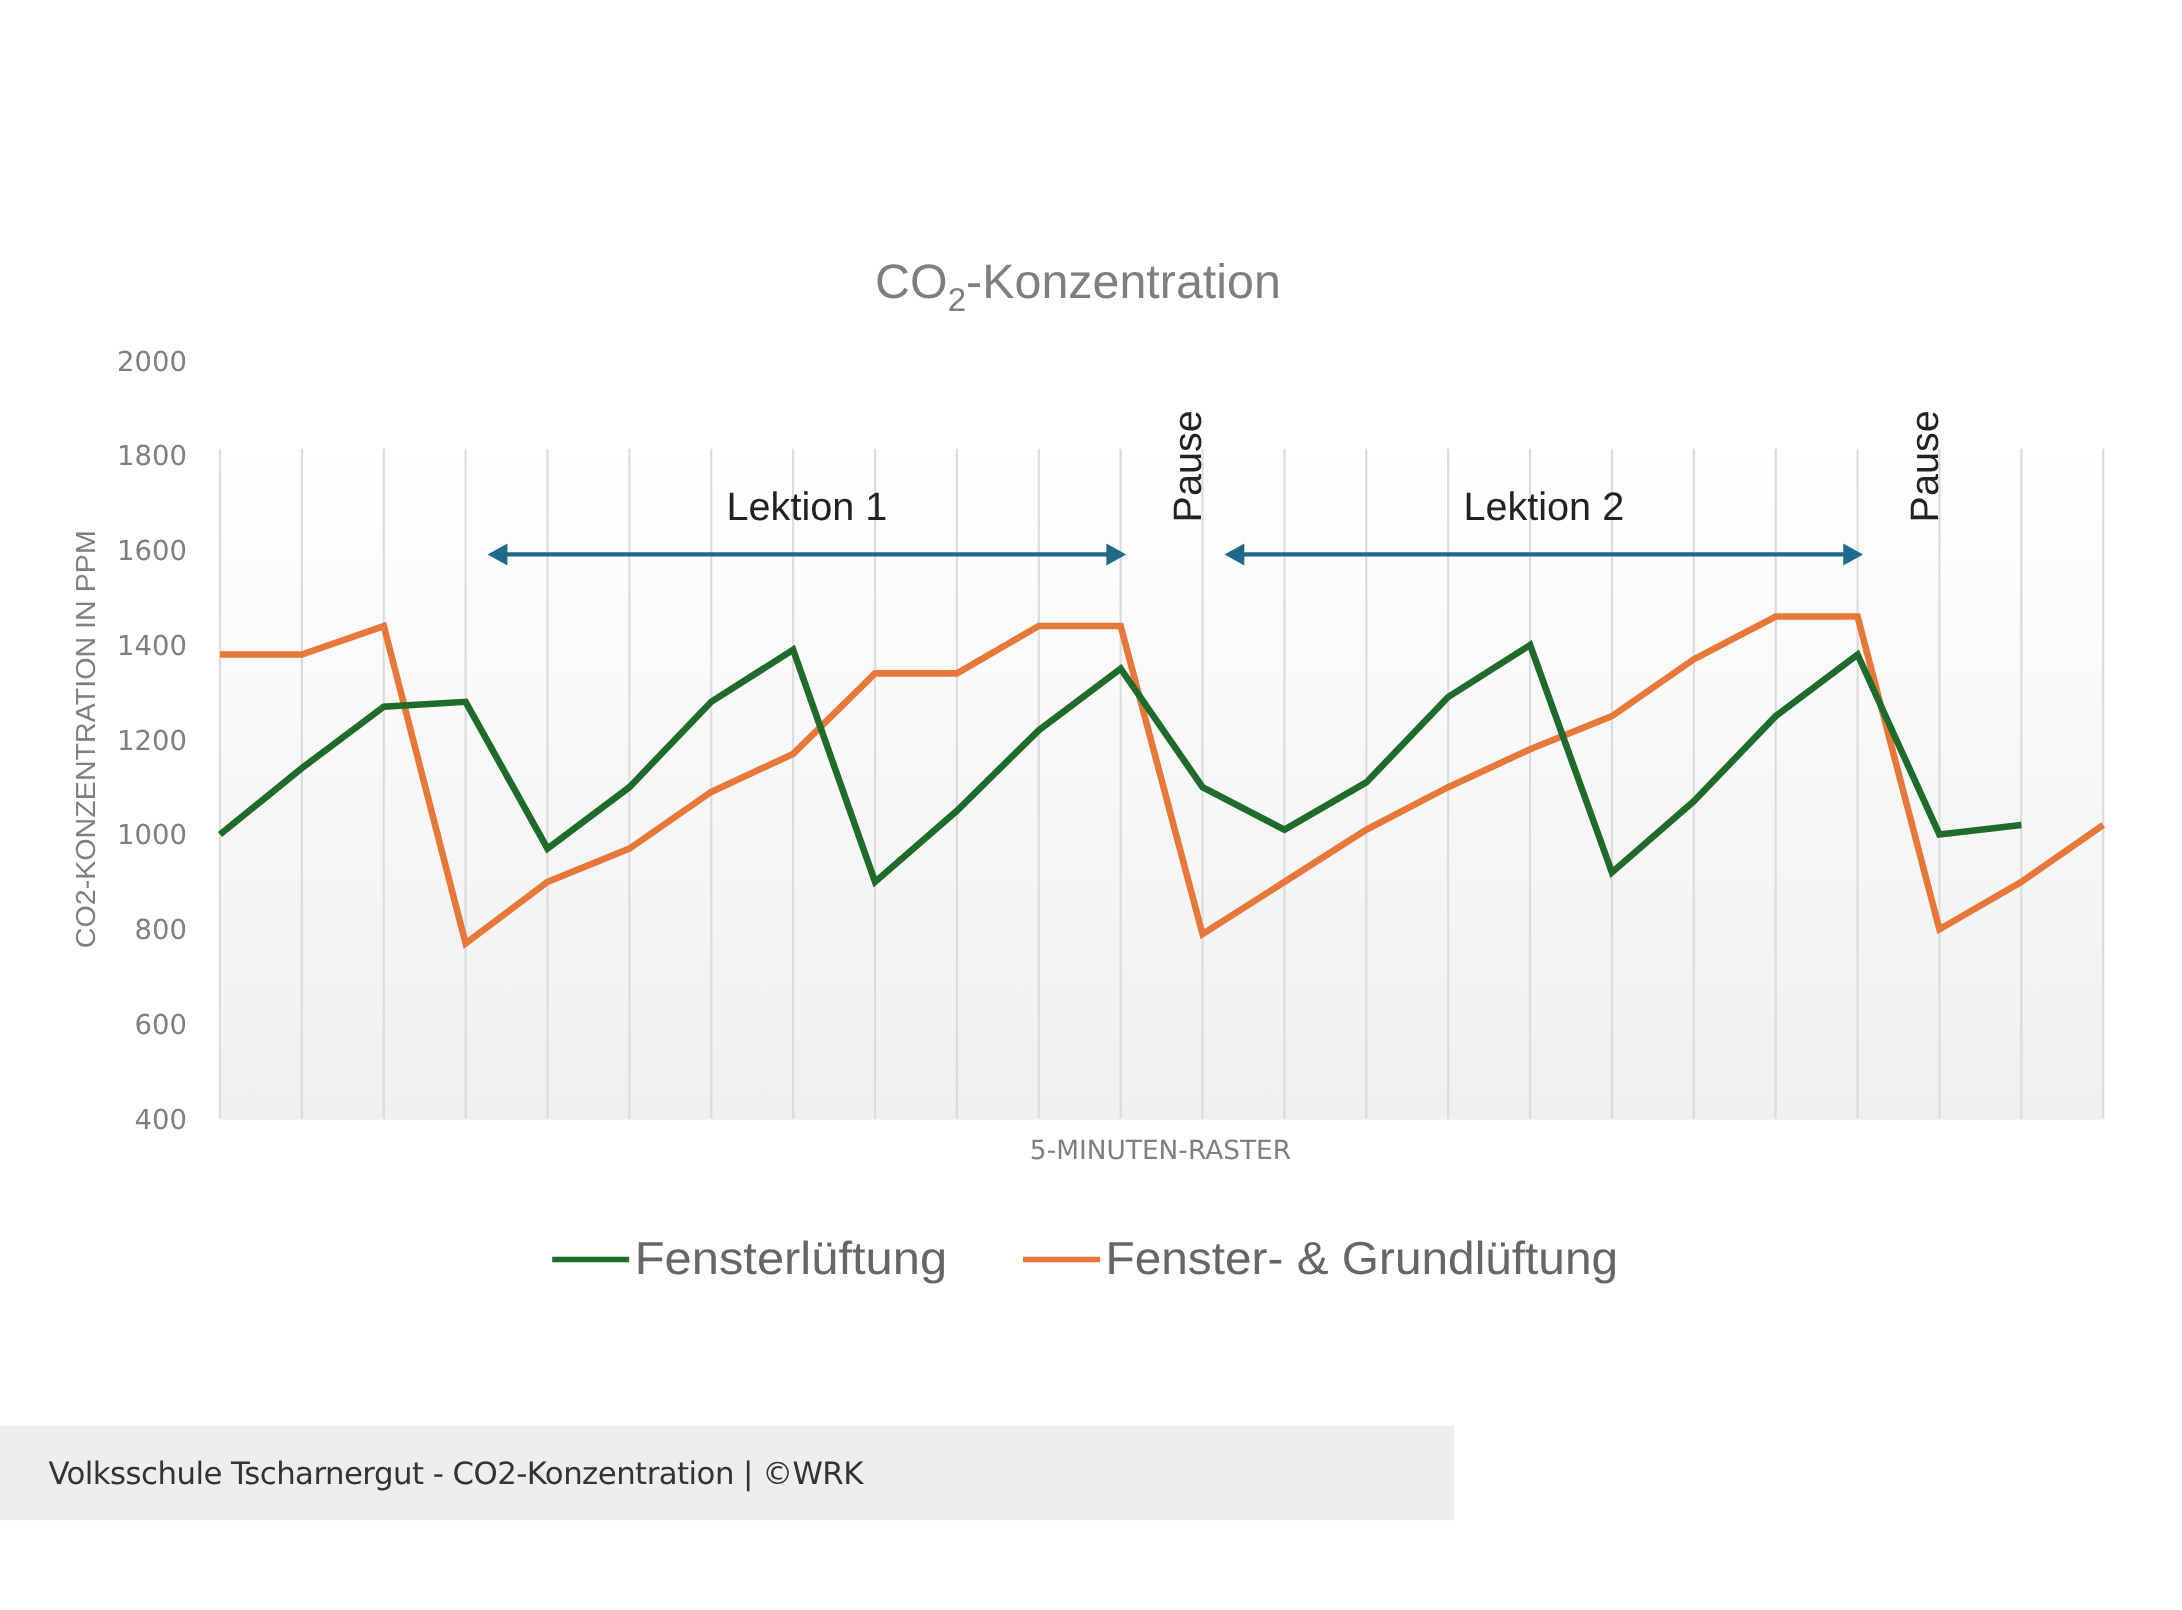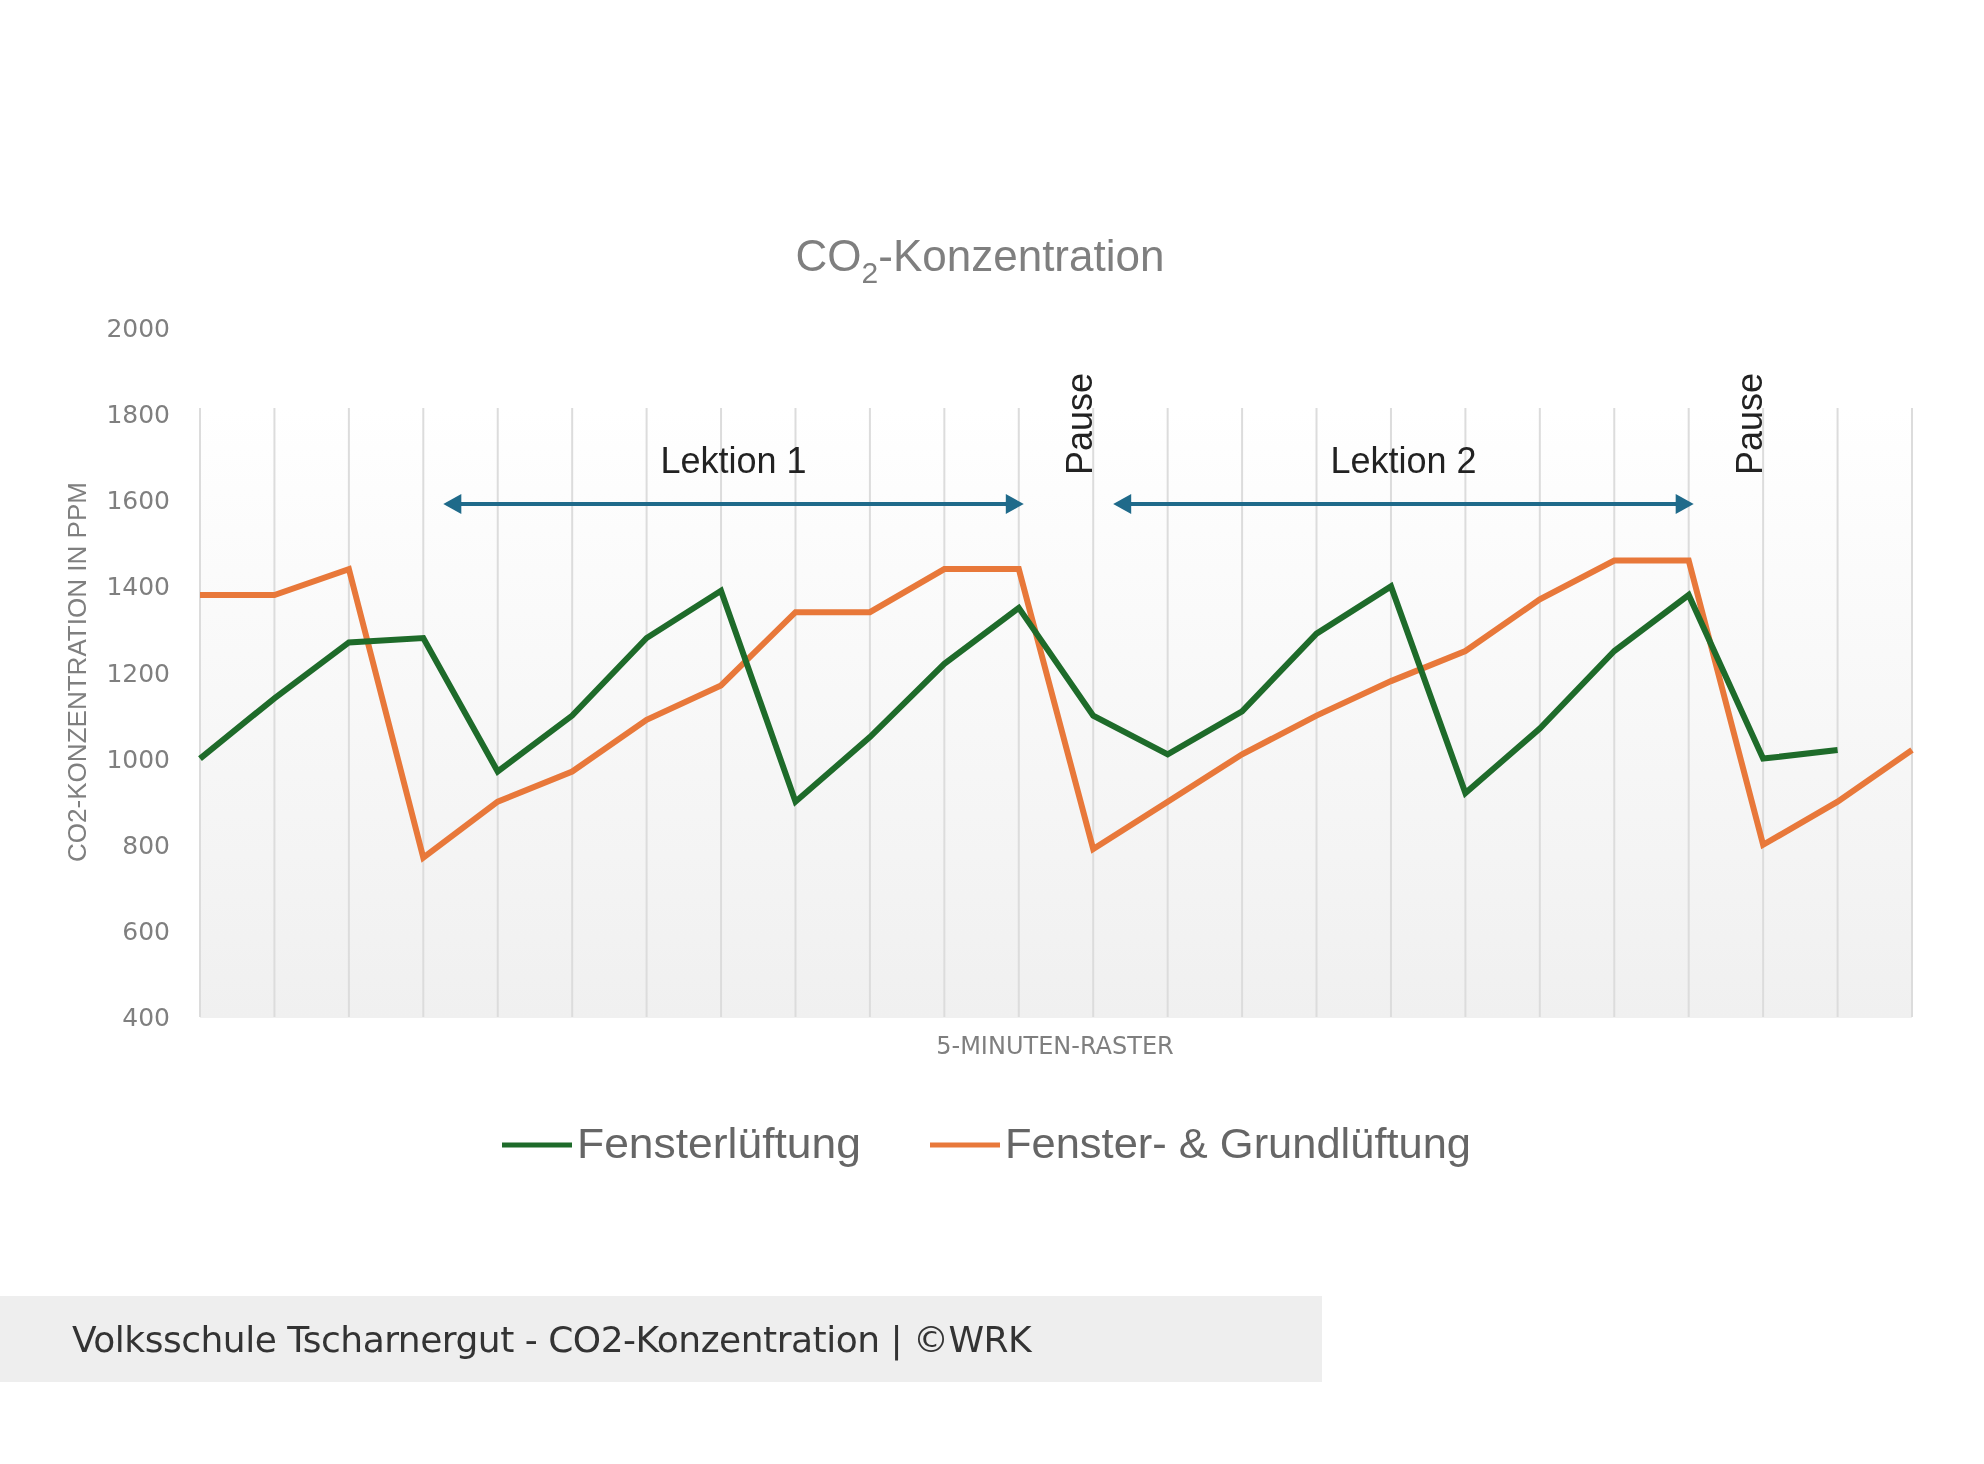--- a/index.html
+++ b/index.html
@@ -3,21 +3,21 @@
 <meta charset="utf-8">
 <style>
   html, body { margin: 0; padding: 0; background: #ffffff; }
   body { width: 1984px; height: 1464px; position: relative; overflow: hidden; font-family: "Liberation Sans", sans-serif; }
   #chart-svg { position: absolute; left: 0; top: 0; }
   .caption-box {
     position: absolute; left: 0; top: 1296px; width: 1322px; height: 86px;
     background: #eeeeee; display: flex; align-items: center;
   }
   .caption-text {
-    margin-left: 72px; font-family: "DejaVu Sans", sans-serif; font-size: 36px; color: #333333;
+    margin-left: 44px; font-family: "DejaVu Sans", sans-serif; font-size: 28px; color: #333333;
     letter-spacing: -0.5px;
   }
 </style>
 </head>
 <body>
 
 <svg id="chart-svg" width="1984" height="1290" viewBox="0 0 1984 1290" xmlns="http://www.w3.org/2000/svg">
   <defs>
     <linearGradient id="plotbg" x1="0" y1="0" x2="0" y2="1">
       <stop offset="0" stop-color="#ffffff"></stop>

